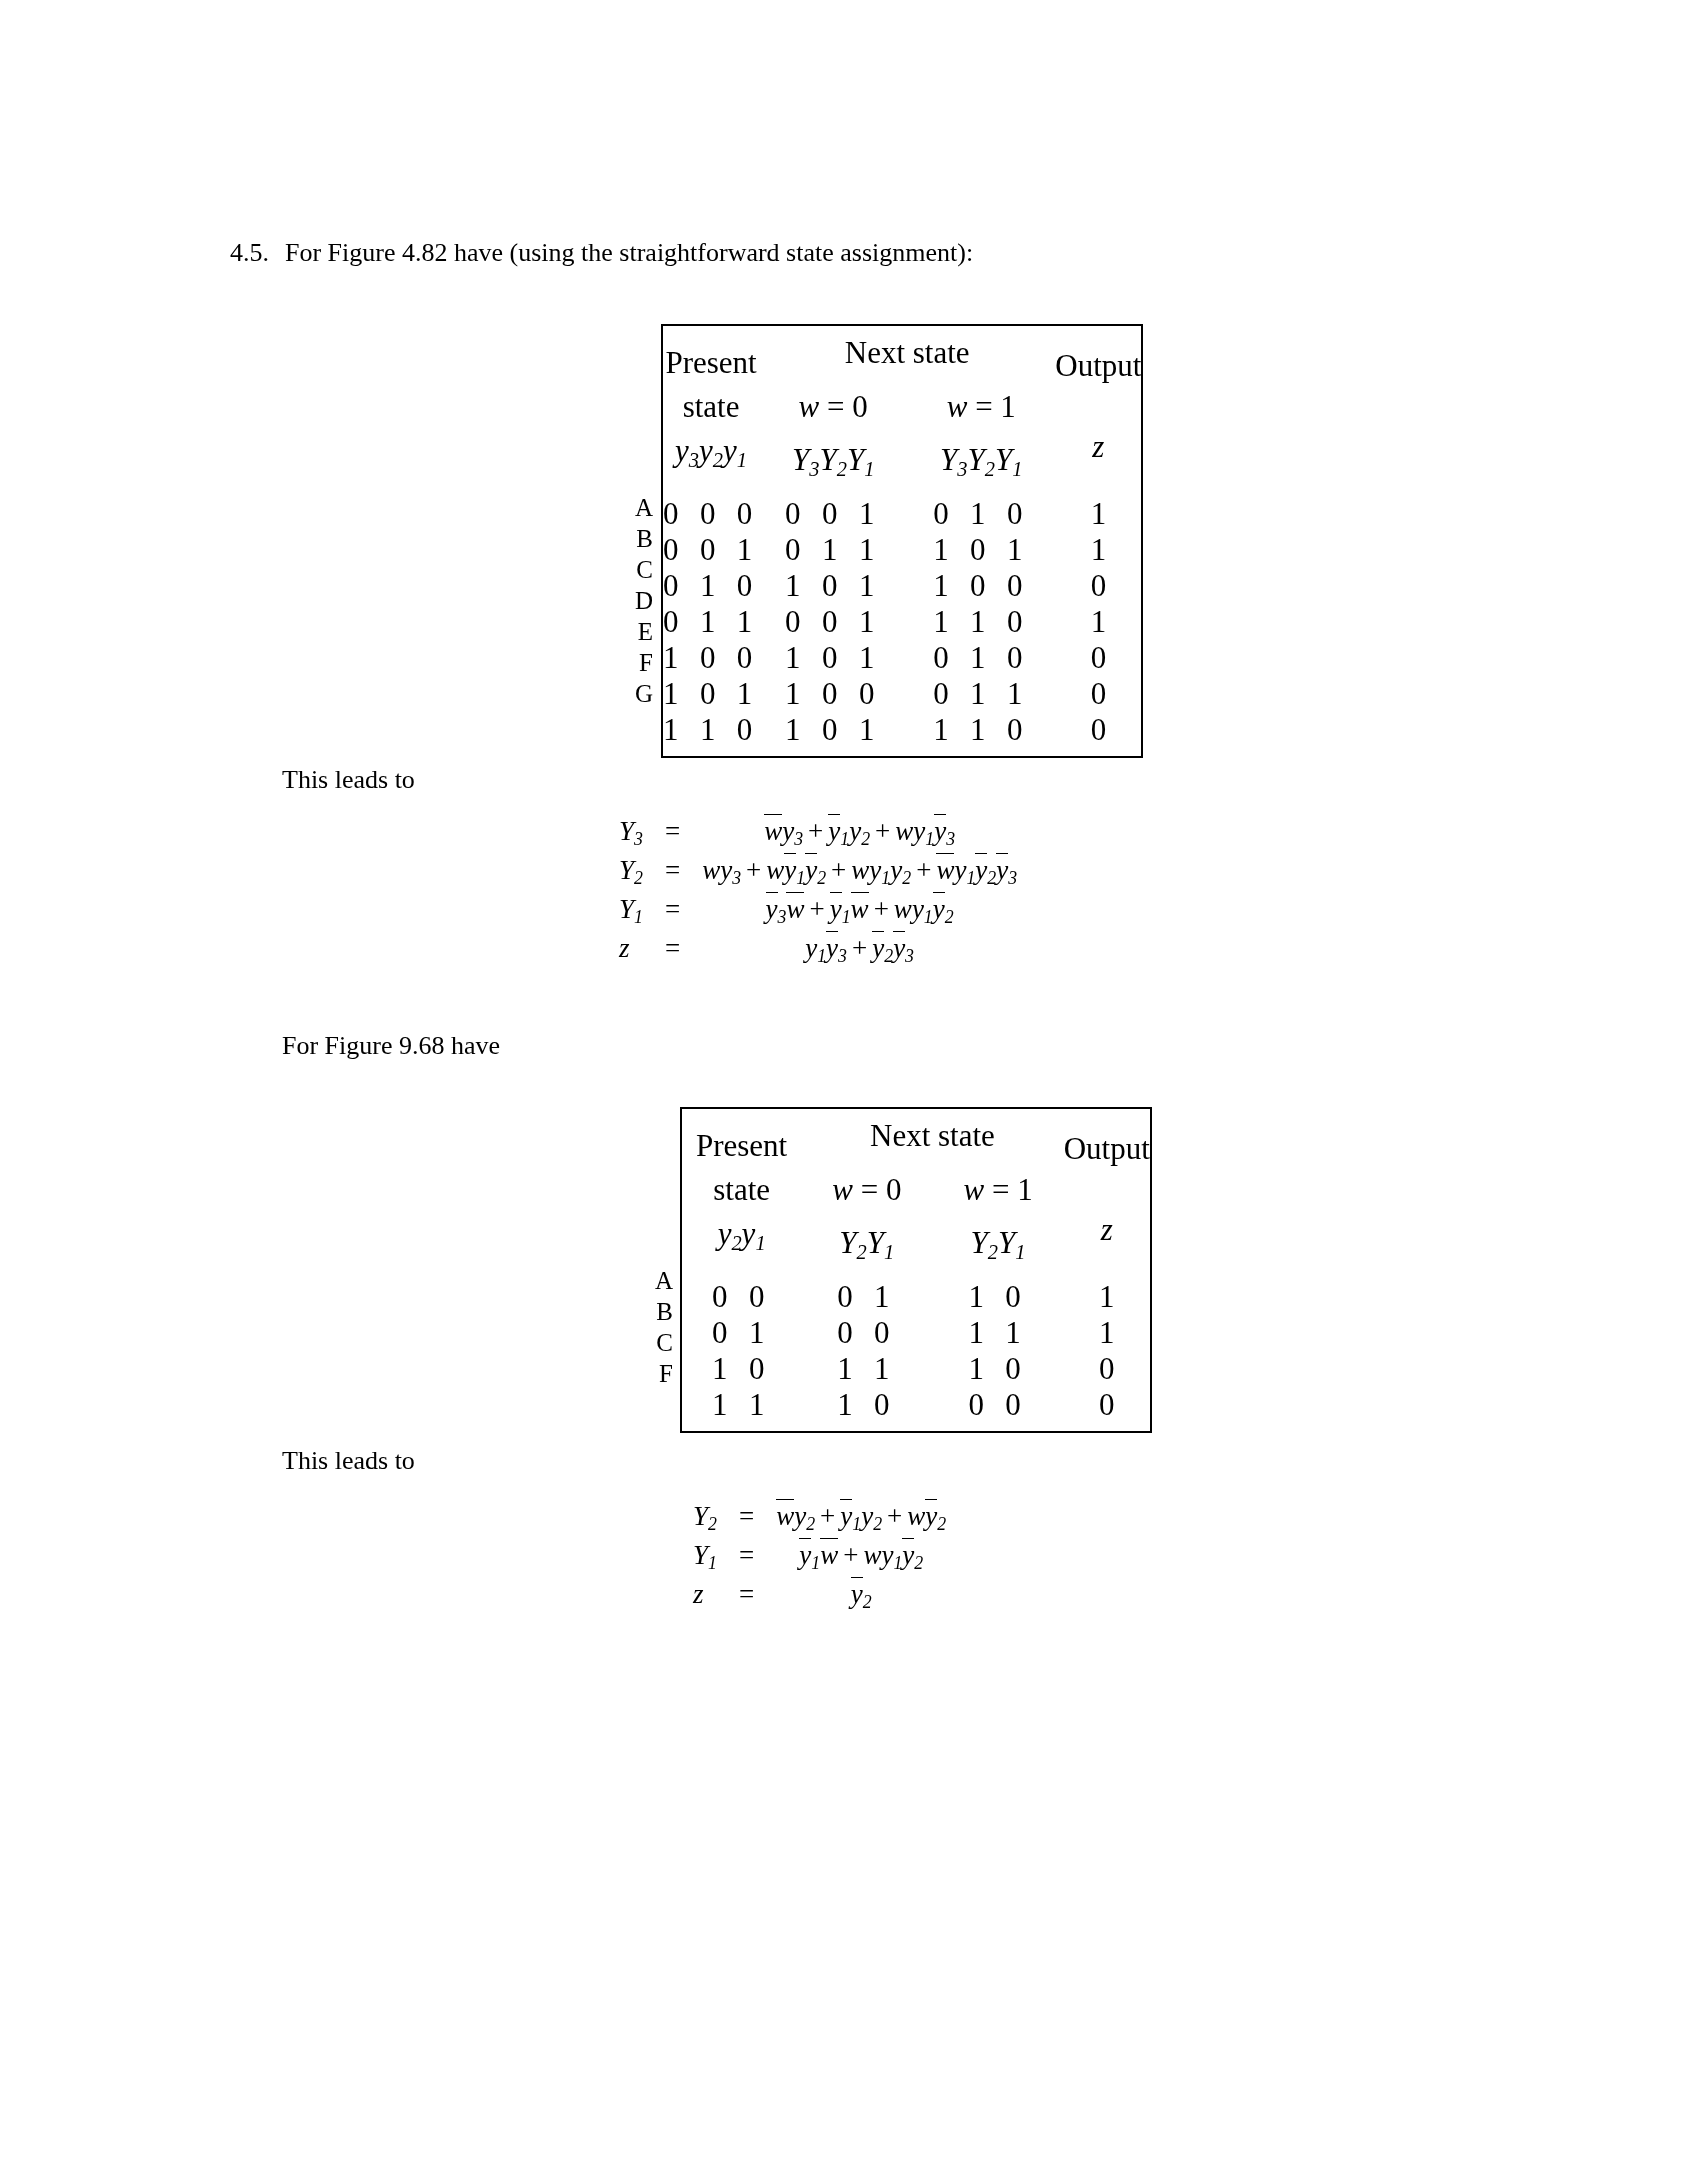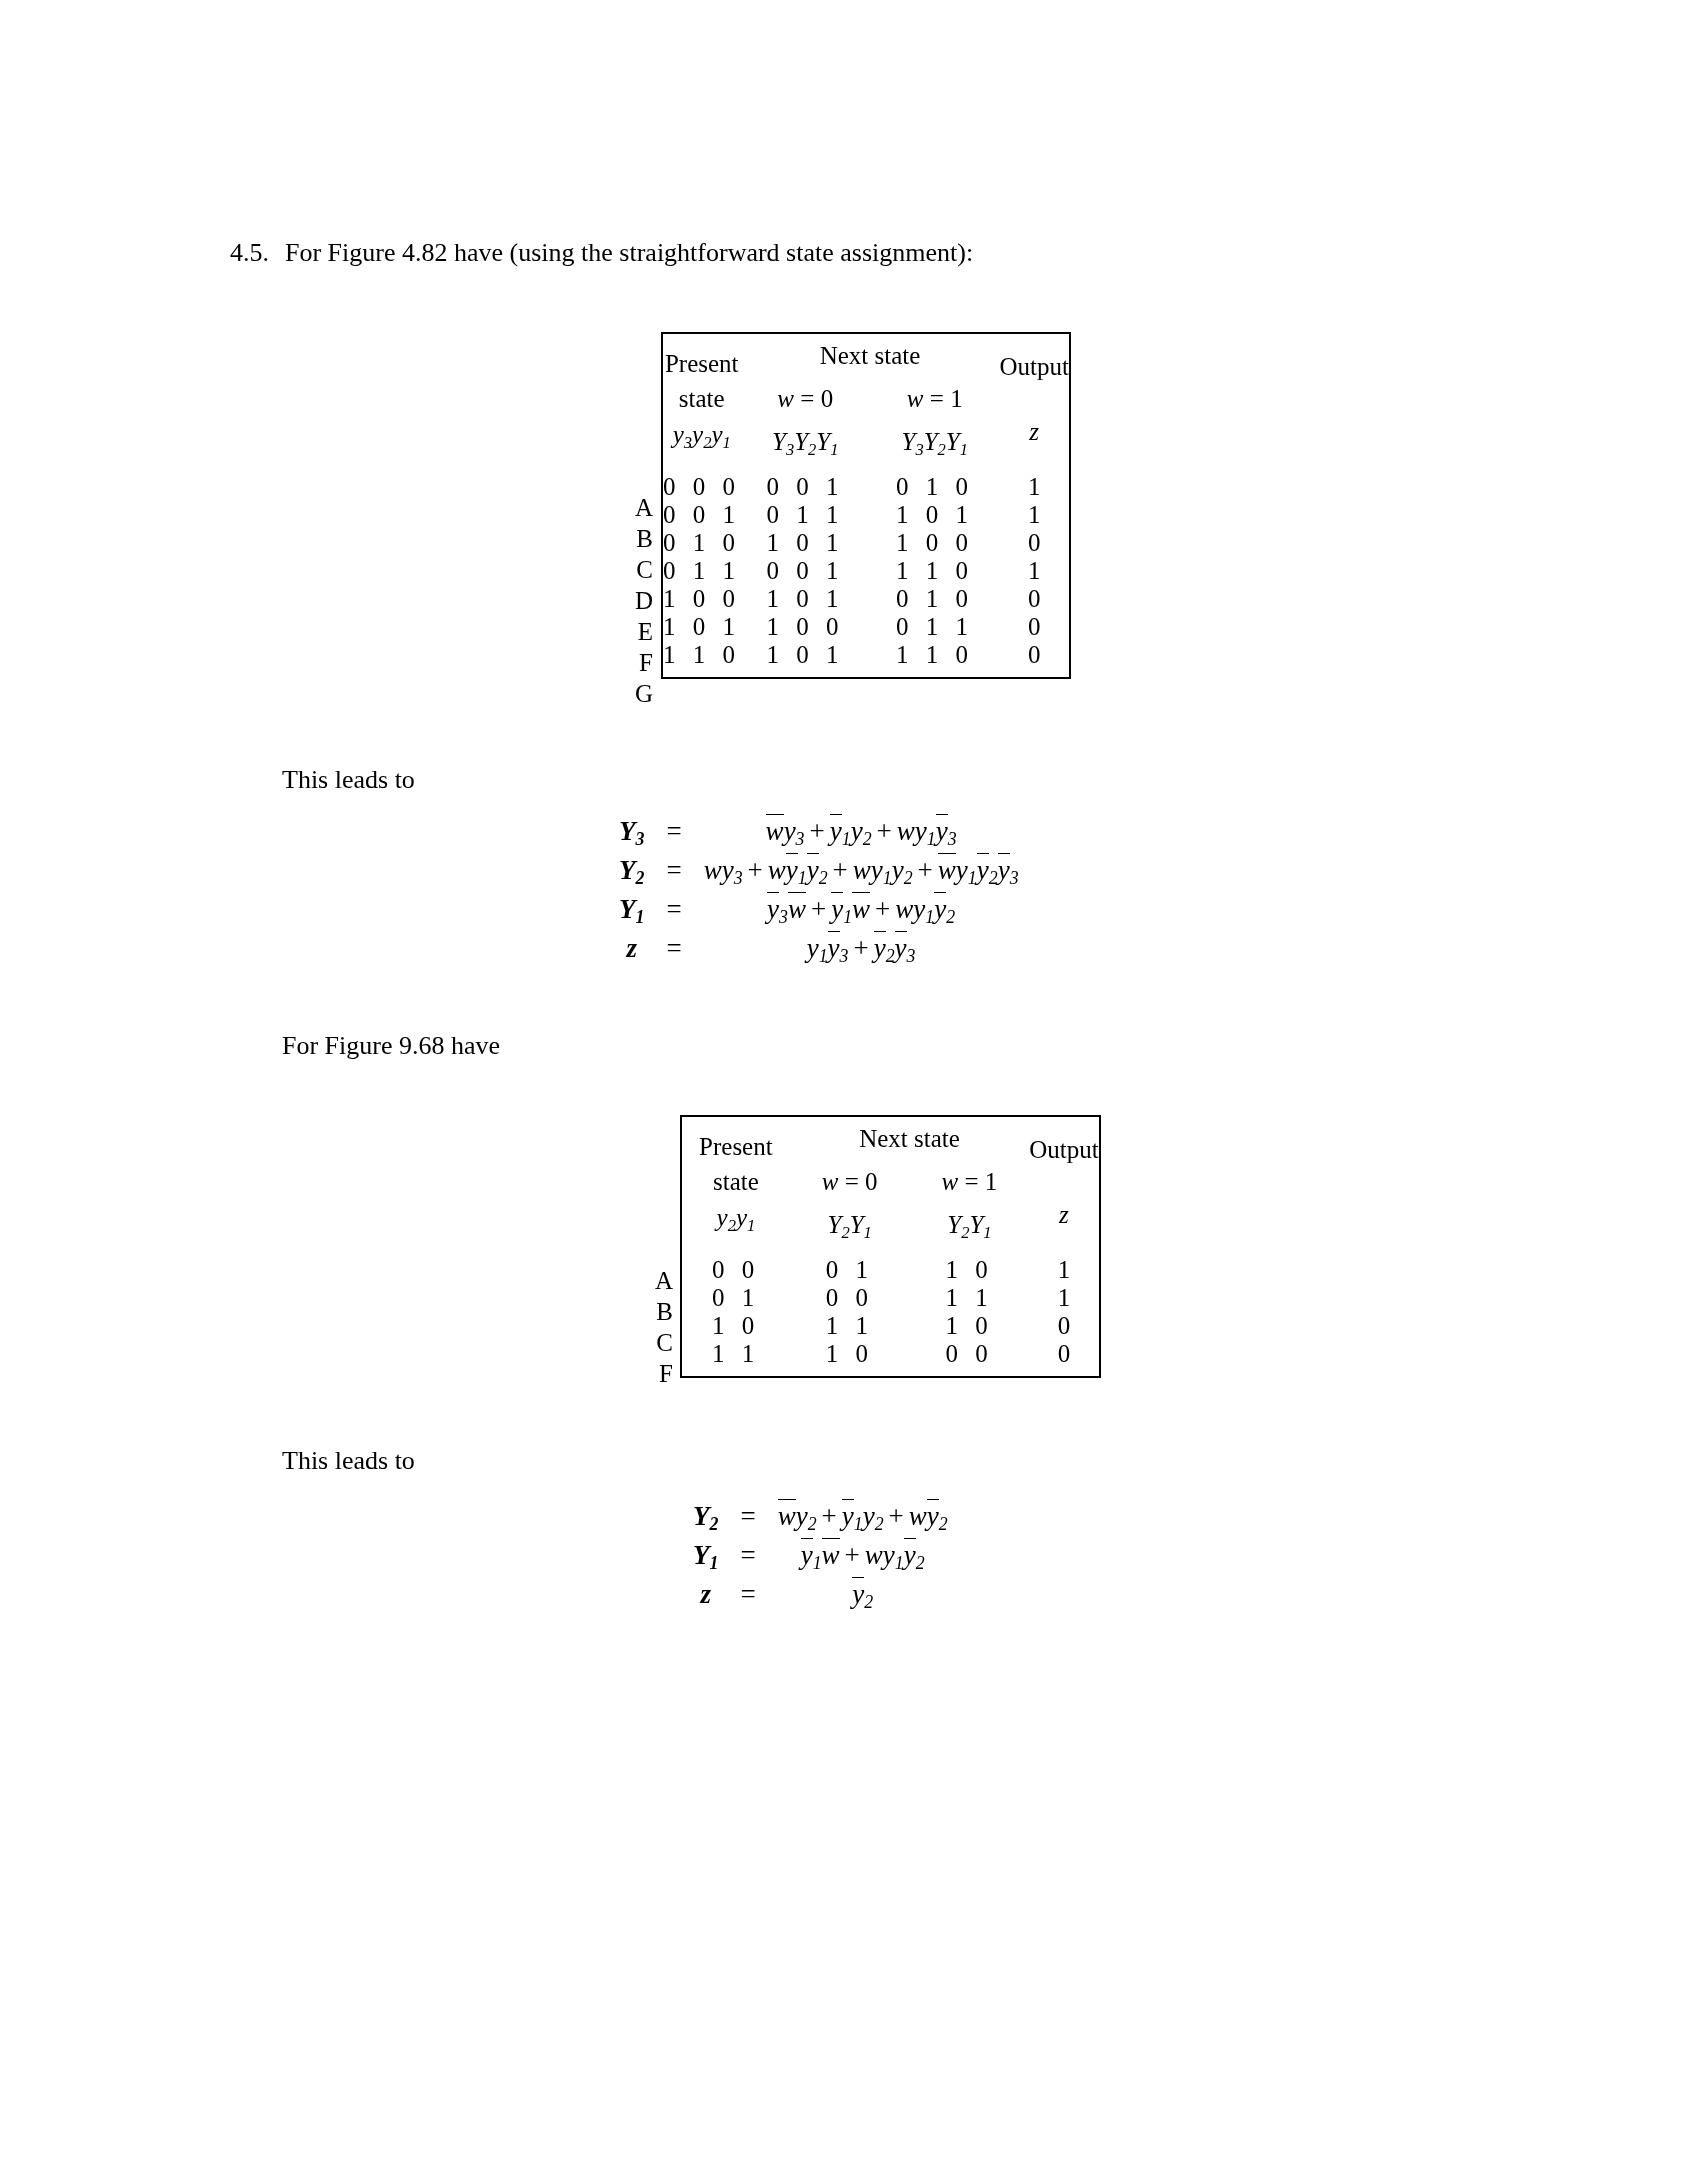--- a/index.html
+++ b/index.html
@@ -81,22 +81,21 @@
     font-style: normal;
     padding: 0 5px;
   }
 
   
   .table-wrap {
     position: absolute;
   }
   table.state-table {
     border-collapse: collapse;
-    font-size: 25px;
-    margin-top: 8px;
+    font-size: 31px;
   }
   table.state-table td,
   table.state-table th {
     border: 0;
     padding: 0;
     font-weight: normal;
     text-align: center;
     vertical-align: middle;
   }
   
@@ -158,23 +157,22 @@
   }
   .eqblock table {
     border-collapse: collapse;
   }
   .eqblock td {
     padding: 4px 0;
     vertical-align: baseline;
     white-space: nowrap;
   }
   .eq-lhs {
-    text-align: center;
+    text-align: left;
     padding-right: 22px !important;
-    font-weight: bold;
   }
   .eq-eq {
     text-align: center;
     padding-right: 22px !important;
     font-style: normal;
   }
   .eq-rhs {
     text-align: center;
   }
 </style>

